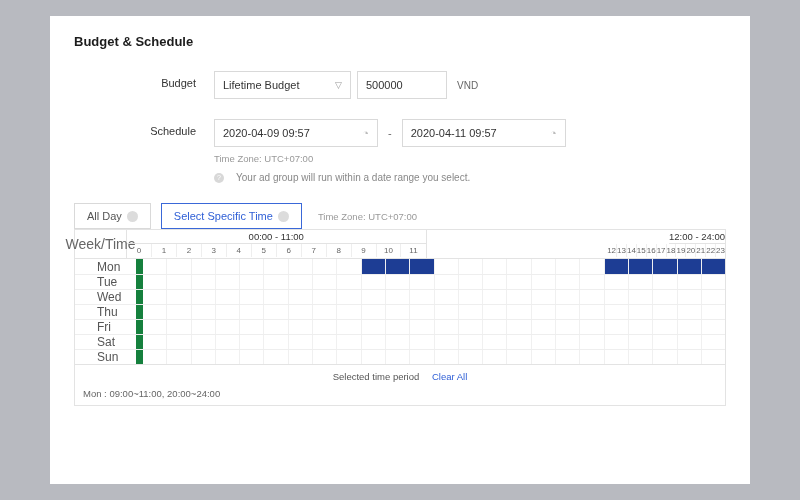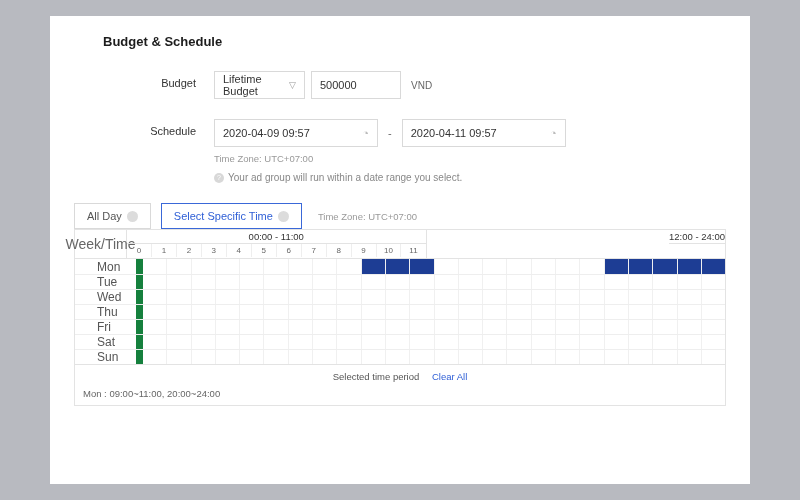--- a/index.html
+++ b/index.html
@@ -13,46 +13,46 @@
     font-family: -apple-system, BlinkMacSystemFont, "Segoe UI", Arial, sans-serif;
     font-size: 11px;
     color: #333;
   }
   .panel {
     background: #fff;
     width: 700px;
     height: 468px;
     padding: 18px 24px 12px 24px;
   }
-  .title { font-size: 13px; font-weight: 700; color: #1c1c1c; margin-bottom: 22px; margin-left: 29px; }
+  .title { font-size: 13px; font-weight: 700; color: #1c1c1c; margin-bottom: 22px; }
   .row { display: flex; margin-bottom: 20px; }
   .row-label { width: 140px; text-align: right; padding-right: 18px; padding-top: 6px; font-size: 11px; color: #333; }
   .row-body { flex: 1; }
   .inline { display: flex; align-items: center; gap: 6px; }
 
   .select-box, .input-box, .date-box {
     border: 1px solid #d9d9d9;
     background: #fff;
     height: 28px;
     display: flex;
     align-items: center;
     padding: 0 8px;
     font-size: 11px;
     color: #333;
   }
-  .select-box { width: 91px; justify-content: space-between; }
+  .select-box { width: 137px; justify-content: space-between; }
   .input-box { width: 90px; }
   .currency { width: 42px; font-size: 10px; color: #666; padding-left: 4px; }
   .chev { color: #999; font-size: 9px; }
   .date-box { width: 164px; justify-content: space-between; }
   .clock { color: #bbb; font-size: 11px; }
   .dash { color: #666; padding: 0 4px; }
 
   .sub-note { margin-top: 6px; font-size: 9.5px; color: #999; }
-  .info-line { margin-top: 8px; font-size: 10px; color: #888; display: flex; align-items: center; gap: 4px; }
+  .info-line { margin-top: 8px; font-size: 10px; color: #888; display: flex; align-items: center; gap: 12px; }
   .info-dot {
     width: 10px; height: 10px; border-radius: 50%; background: #d8d8d8;
     display: inline-flex; align-items: center; justify-content: center;
     font-size: 7px; color: #fff;
   }
 
   .dayparting-row .row-body { display: flex; flex-direction: column; }
   .tabs { display: flex; align-items: center; gap: 10px; }
   .tab-btn {
     border: 1px solid #d9d9d9; background: #fff;
@@ -176,20 +176,34 @@
                 <div class="hour-cell">6</div>
                 <div class="hour-cell">7</div>
                 <div class="hour-cell">8</div>
                 <div class="hour-cell">9</div>
                 <div class="hour-cell">10</div>
                 <div class="hour-cell">11</div>
               </div>
           </div>
           <div class="half">
             <div class="label">12:00 - 24:00</div>
+            <div class="hours-row" id="hours-b">
+                <div class="hour-cell">12</div>
+                <div class="hour-cell">13</div>
+                <div class="hour-cell">14</div>
+                <div class="hour-cell">15</div>
+                <div class="hour-cell">16</div>
+                <div class="hour-cell">17</div>
+                <div class="hour-cell">18</div>
+                <div class="hour-cell">19</div>
+                <div class="hour-cell">20</div>
+                <div class="hour-cell">21</div>
+                <div class="hour-cell">22</div>
+                <div class="hour-cell">23</div>
+              </div>
           </div>
         </div>
         <div id="days-body">
             <div class="day-row">
               <div class="day-label">Mon</div>
               <div class="day-cells">
                 <div class="hcell"></div>
                 <div class="hcell"></div>
                 <div class="hcell"></div>
                 <div class="hcell"></div>

